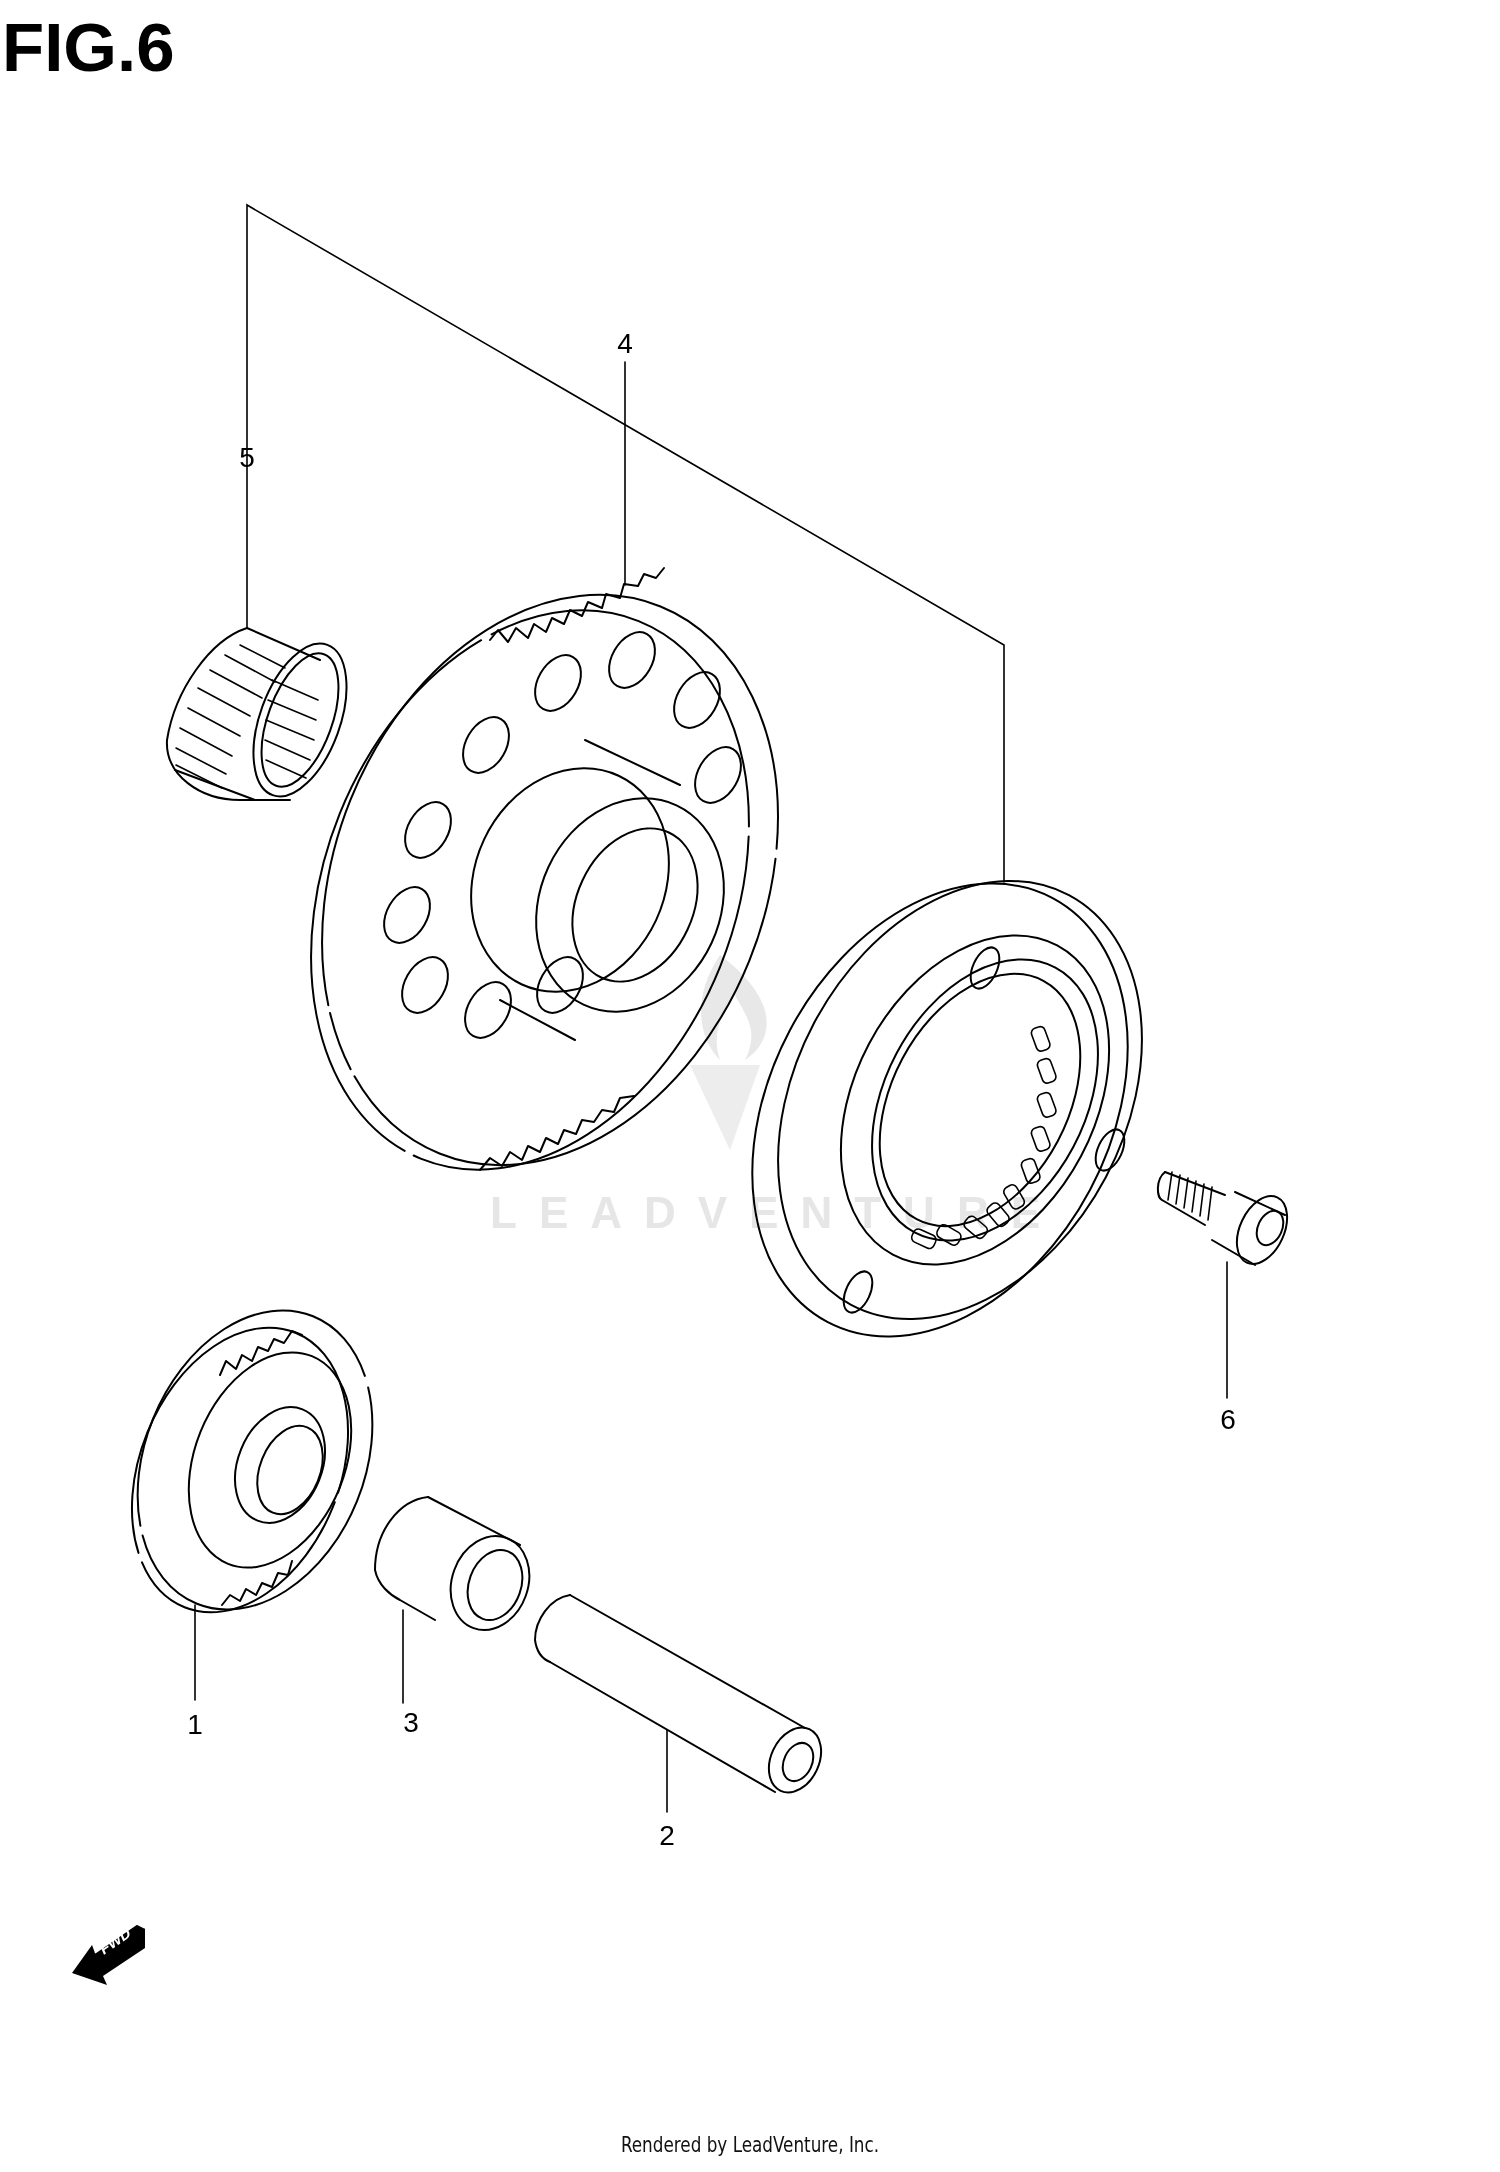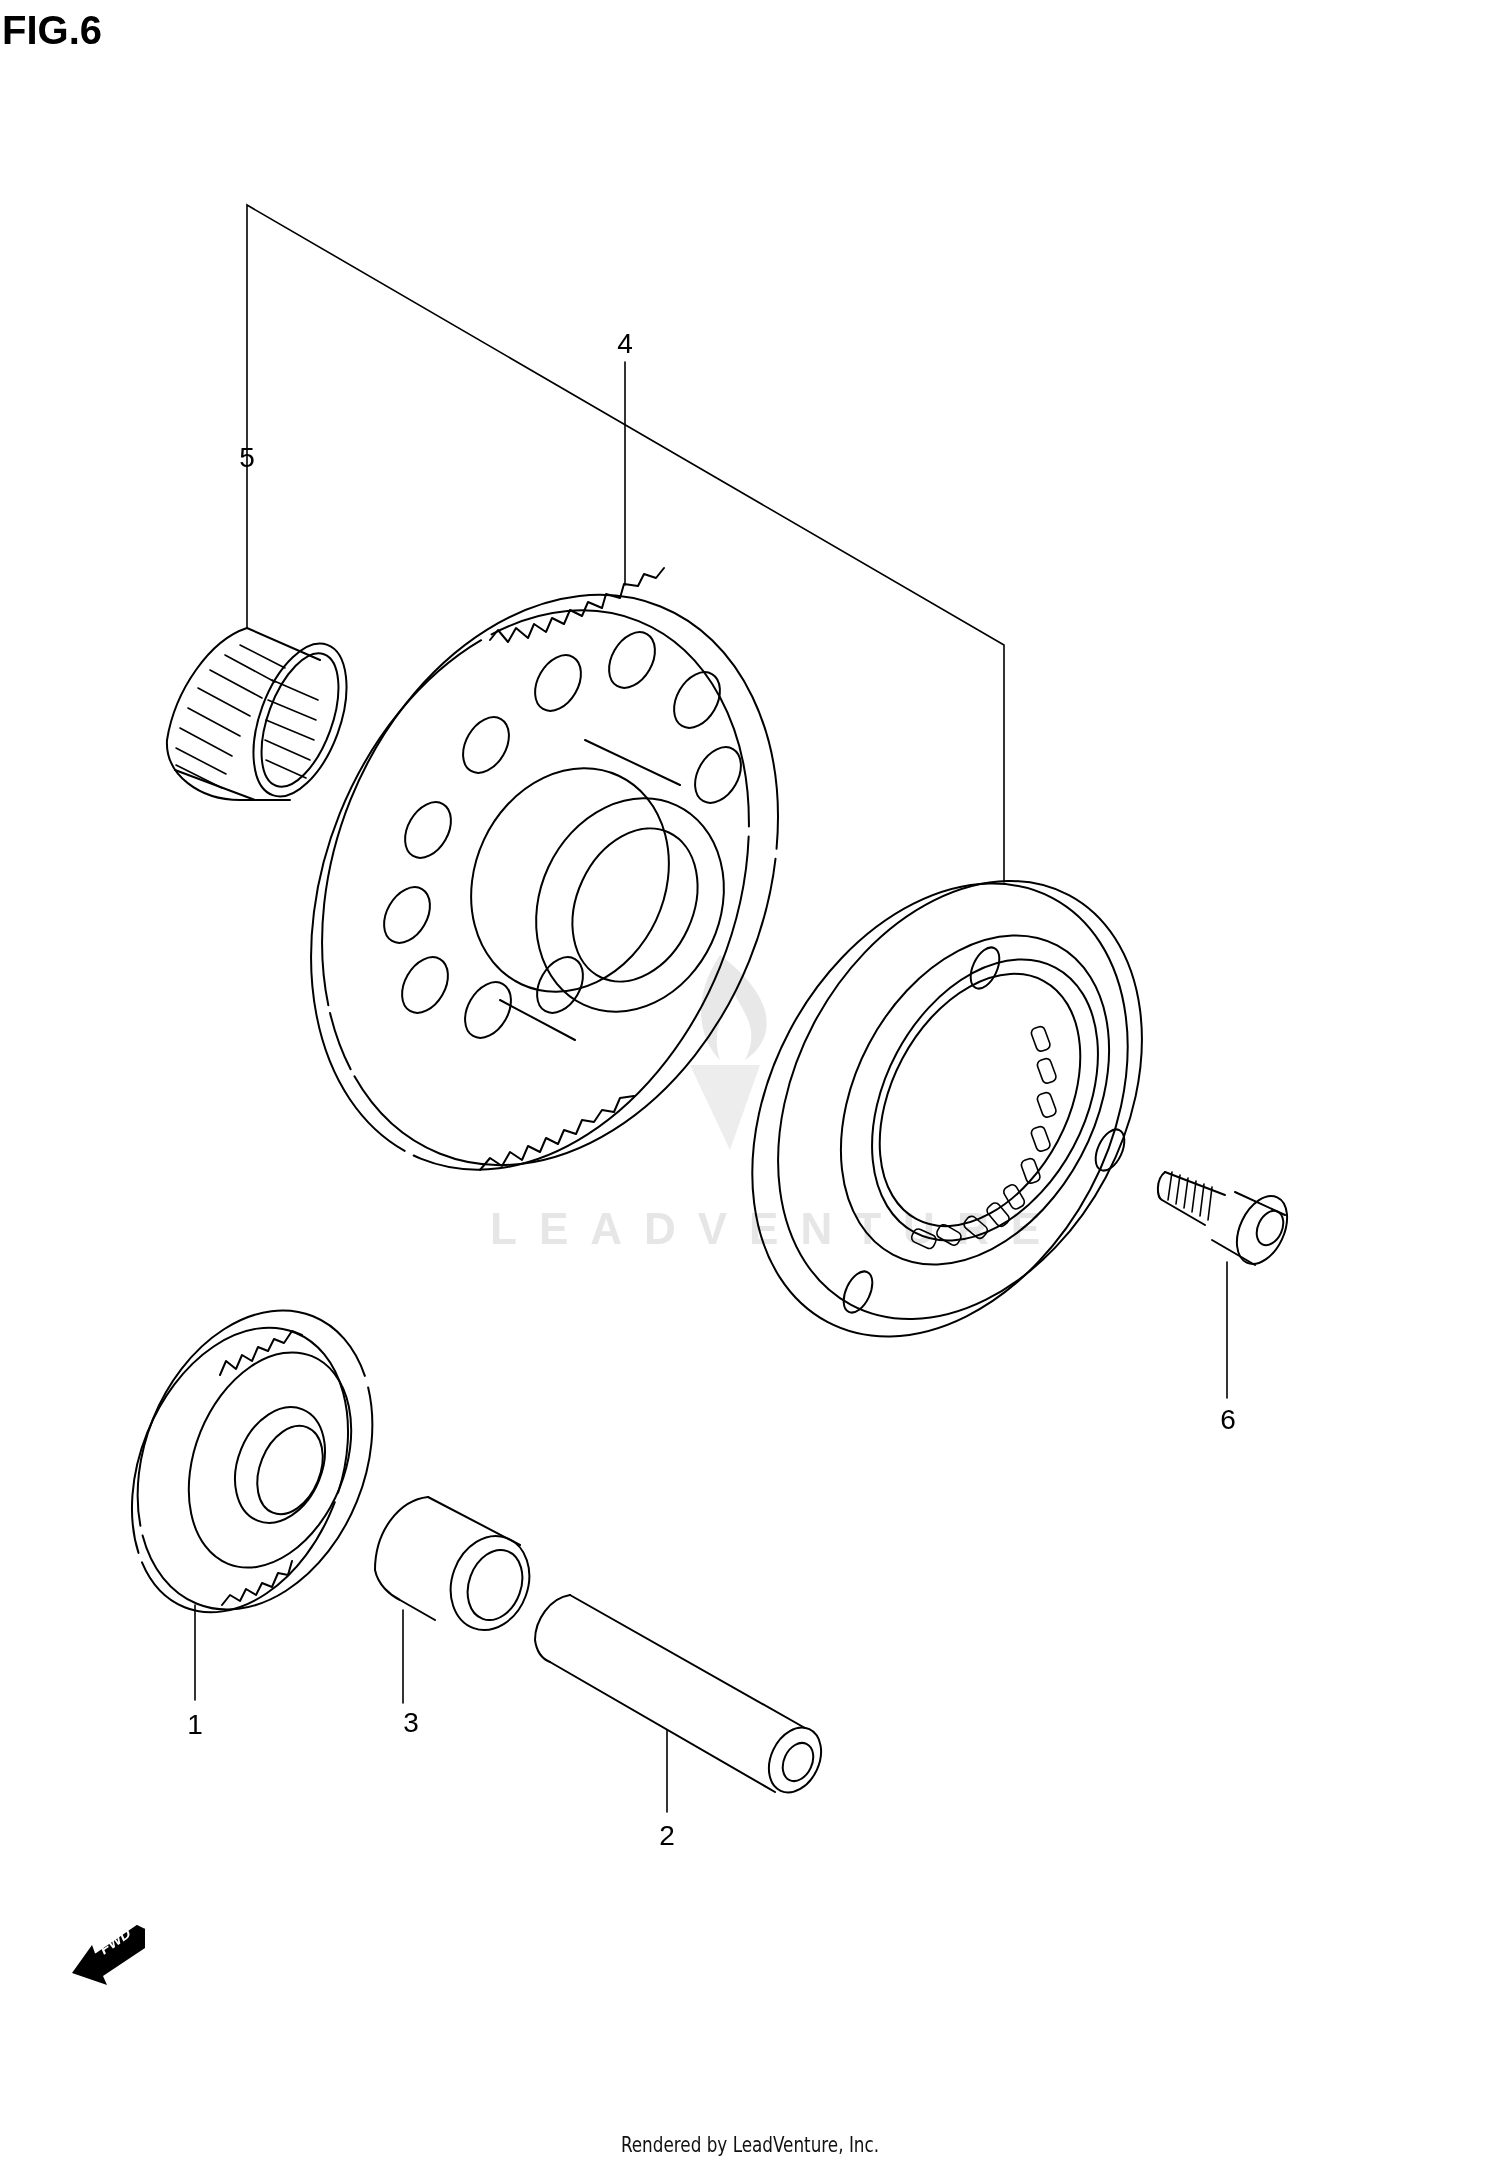--- a/index.html
+++ b/index.html
@@ -1,20 +1,20 @@
 <!DOCTYPE html>
 <html><head>
 <meta charset="utf-8">
 <style>
   html, body { margin:0; padding:0; background:#ffffff; }
   body { width:1500px; height:2172px; position:relative; overflow:hidden; font-family:"Liberation Sans", sans-serif; }
-  .fig-title { position:absolute; left:2px; top:8px; font-size:40px; font-weight:bold; color:#000; letter-spacing:0px;text-align:right; }
+  .fig-title { position:absolute; left:2px; top:8px; font-size:69px; font-weight:bold; color:#000; letter-spacing:0px;text-align:right; }
   .callout { position:absolute; font-size:28px; color:#000; line-height:1; transform:translate(-50%,-50%); }
   .footer { position:absolute; left:0; width:1500px; top:2132px; text-align:center; font-family:"DejaVu Sans Condensed","DejaVu Sans", sans-serif; font-size:22px; color:#111; transform:scaleX(0.85); }
-  .watermark { position:absolute; left:490px; top:1188px; font-size:44px; letter-spacing:22px; color:#e6e6e6; font-weight:bold;margin-top:16px; }
+  .watermark { position:absolute; left:490px; top:1188px; font-size:44px; letter-spacing:22px; color:#e6e6e6; font-weight:bold; }
   svg.drawing { position:absolute; left:0; top:0; }
   .ln { stroke:#000; stroke-width:2; fill:none; stroke-linecap:round; stroke-linejoin:round; }
   .thin { stroke:#000; stroke-width:1.6; fill:none; stroke-linecap:round; }
   .wm { fill:#e8e8e8; stroke:none; }
 </style>
 </head>
 <body>
 
 <div class="fig-title">FIG.6</div>
 

